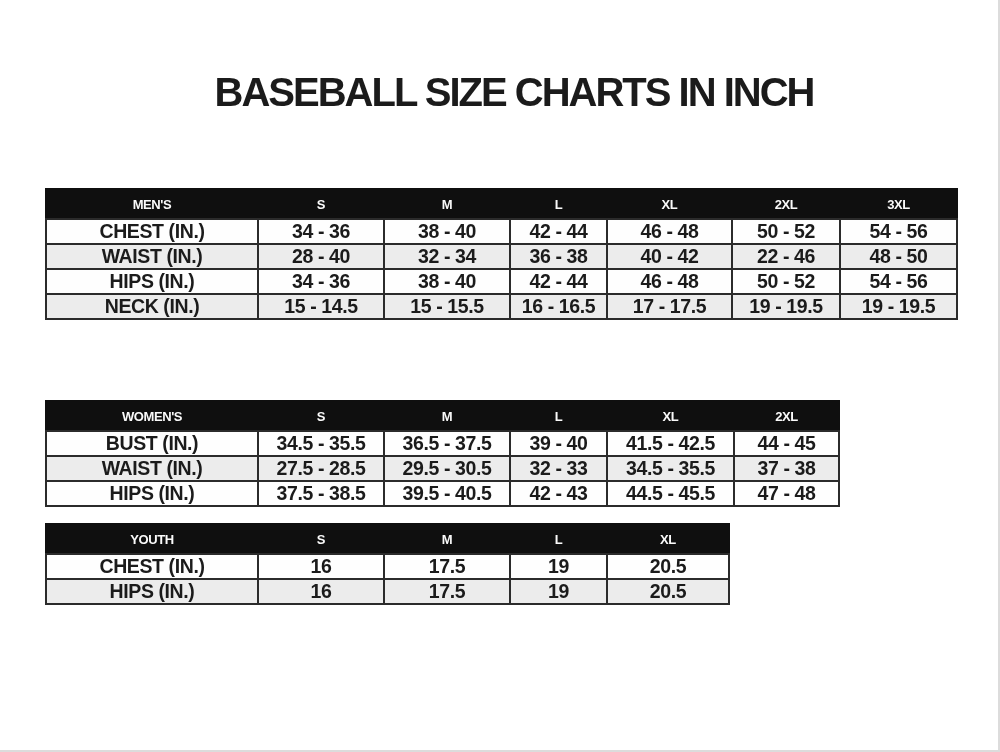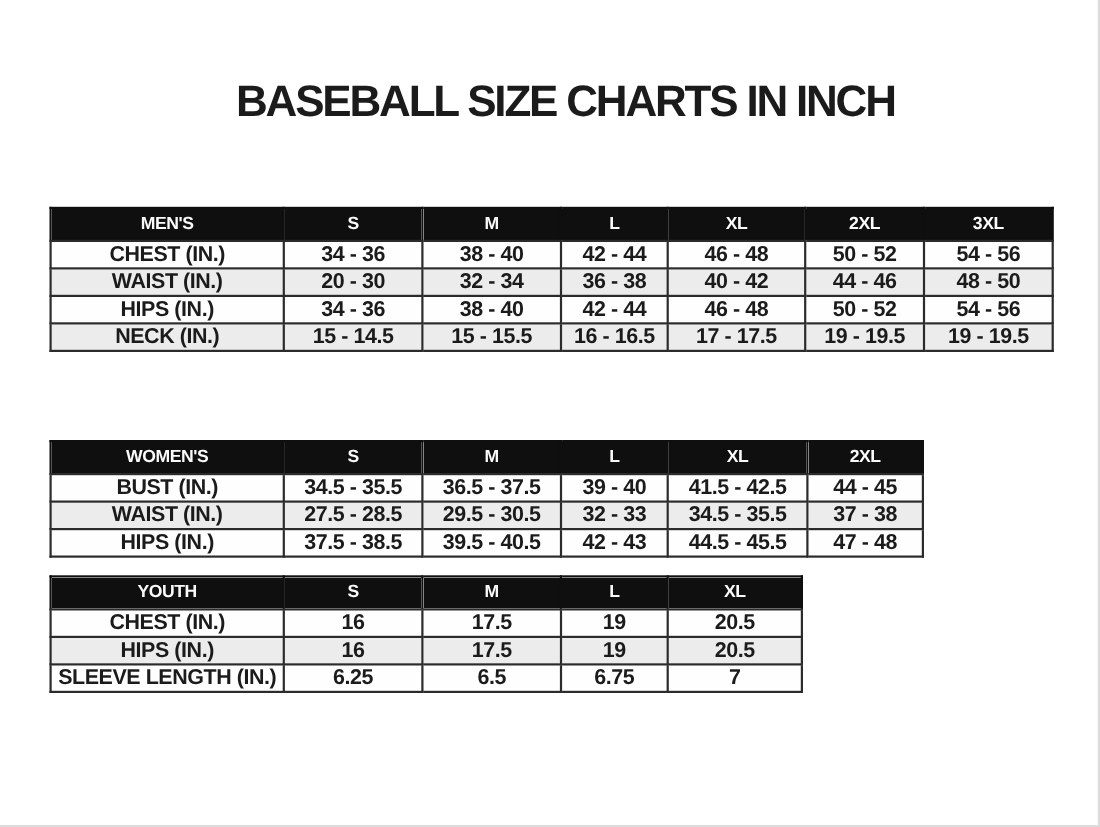--- a/index.html
+++ b/index.html
@@ -52,21 +52,21 @@
     color: var(--cell-text, #1c1c1c);
     white-space: nowrap;
     overflow: hidden;
   }
   .size-table thead tr { height: 30px; }
   .size-table tbody tr { height: 20px; }
 
   .size-table thead th {
     background: var(--header-bg, #0f0f0f);
     color: var(--header-text, #fafafa);
-    font-size: 16px;
+    font-size: 13px;
     border-color: var(--header-bg, #0f0f0f);
     border-bottom-color: var(--border, #2b2b2b);
   }
   .size-table tbody tr:nth-child(odd) th,
   .size-table tbody tr:nth-child(odd) td {
     background: var(--row-white, #fefefe);
   }
   .size-table tbody tr:nth-child(even) th,
   .size-table tbody tr:nth-child(even) td {
     background: var(--row-gray, #ececec);
@@ -104,25 +104,25 @@
             <th>CHEST (IN.)</th>
             <td>34 - 36</td>
             <td>38 - 40</td>
             <td>42 - 44</td>
             <td>46 - 48</td>
             <td>50 - 52</td>
             <td>54 - 56</td>
           </tr>
           <tr>
             <th>WAIST (IN.)</th>
-            <td>20 - 30</td>
+            <td>28 - 40</td>
             <td>32 - 34</td>
             <td>36 - 38</td>
             <td>40 - 42</td>
-            <td>44 - 46</td>
+            <td>22 - 46</td>
             <td>48 - 50</td>
           </tr>
           <tr>
             <th>HIPS (IN.)</th>
             <td>34 - 36</td>
             <td>38 - 40</td>
             <td>42 - 44</td>
             <td>46 - 48</td>
             <td>50 - 52</td>
             <td>54 - 56</td>
@@ -209,23 +209,16 @@
             <td>19</td>
             <td>20.5</td>
           </tr>
           <tr>
             <th>HIPS (IN.)</th>
             <td>16</td>
             <td>17.5</td>
             <td>19</td>
             <td>20.5</td>
           </tr>
-          <tr>
-            <th>SLEEVE LENGTH (IN.)</th>
-            <td>6.25</td>
-            <td>6.5</td>
-            <td>6.75</td>
-            <td>7</td>
-          </tr>
         </tbody>
       </table>
     </div>
 </div>
 
 </body></html>

